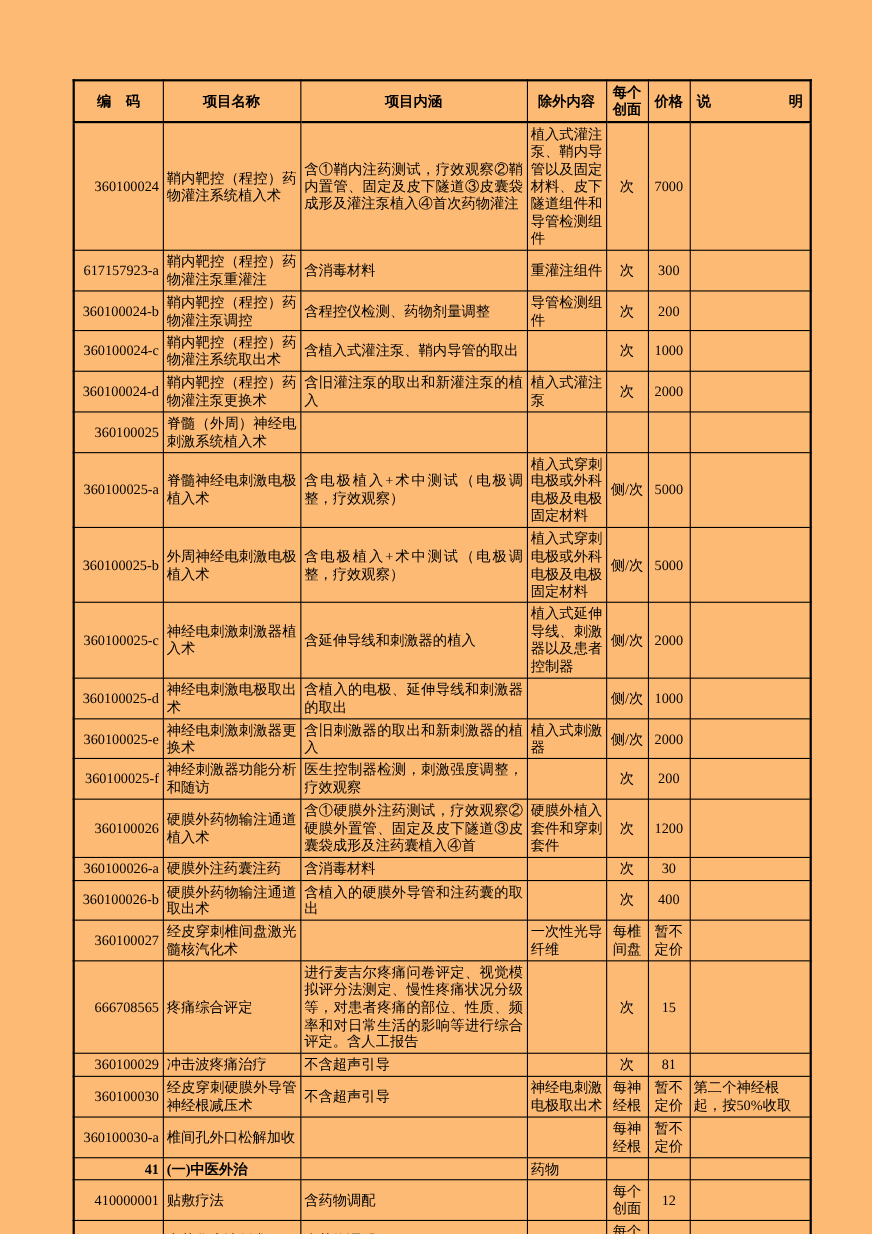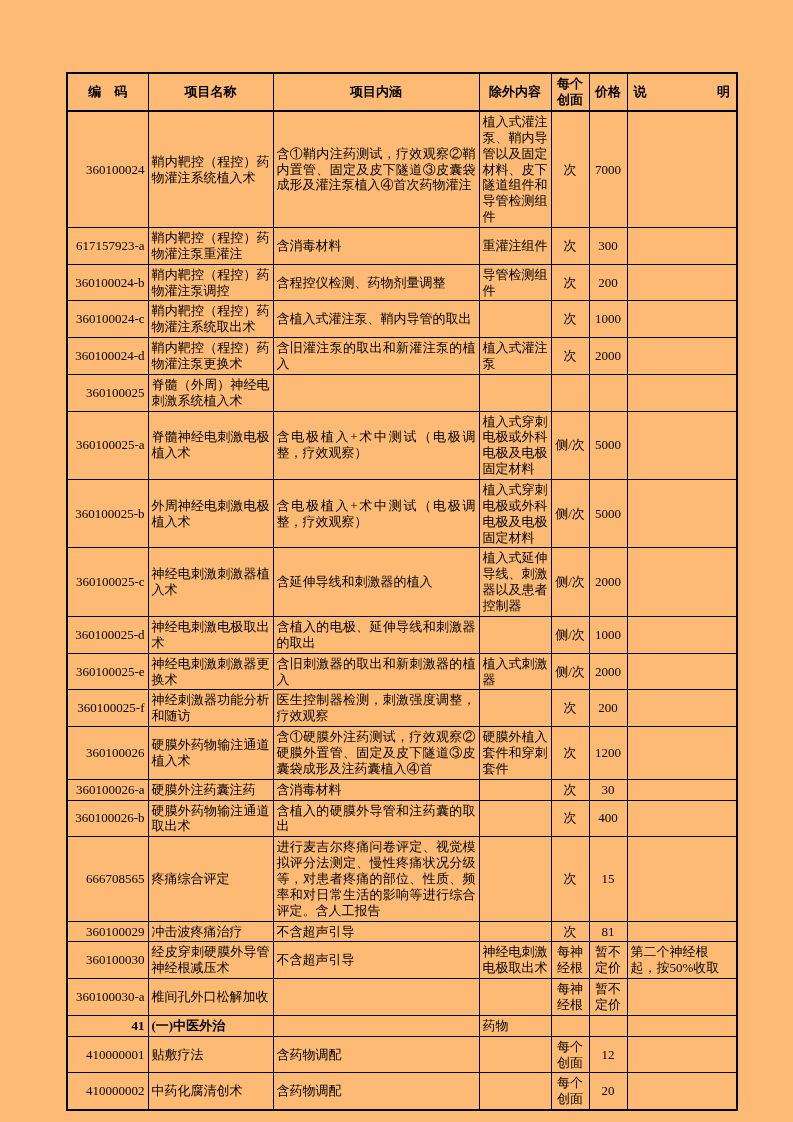--- a/index.html
+++ b/index.html
@@ -217,20 +217,29 @@
         <tr>
           <td class="c-code">360100026-b</td>
           <td class="c-name">硬膜外药物输注通道取出术</td>
           <td class="c-content">含植入的硬膜外导管和注药囊的取出</td>
           <td class="c-excl"></td>
           <td class="c-unit">次</td>
           <td class="c-price">400</td>
           <td class="c-note"></td>
         </tr>
         <tr>
+          <td class="c-code">360100027</td>
+          <td class="c-name">经皮穿刺椎间盘激光髓核汽化术</td>
+          <td class="c-content"></td>
+          <td class="c-excl">一次性光导纤维</td>
+          <td class="c-unit">每椎间盘</td>
+          <td class="c-price">暂不定价</td>
+          <td class="c-note"></td>
+        </tr>
+        <tr>
           <td class="c-code">666708565</td>
           <td class="c-name">疼痛综合评定</td>
           <td class="c-content">进行麦吉尔疼痛问卷评定、视觉模拟评分法测定、慢性疼痛状况分级等，对患者疼痛的部位、性质、频率和对日常生活的影响等进行综合评定。含人工报告</td>
           <td class="c-excl"></td>
           <td class="c-unit">次</td>
           <td class="c-price">15</td>
           <td class="c-note"></td>
         </tr>
         <tr>
           <td class="c-code">360100029</td>

